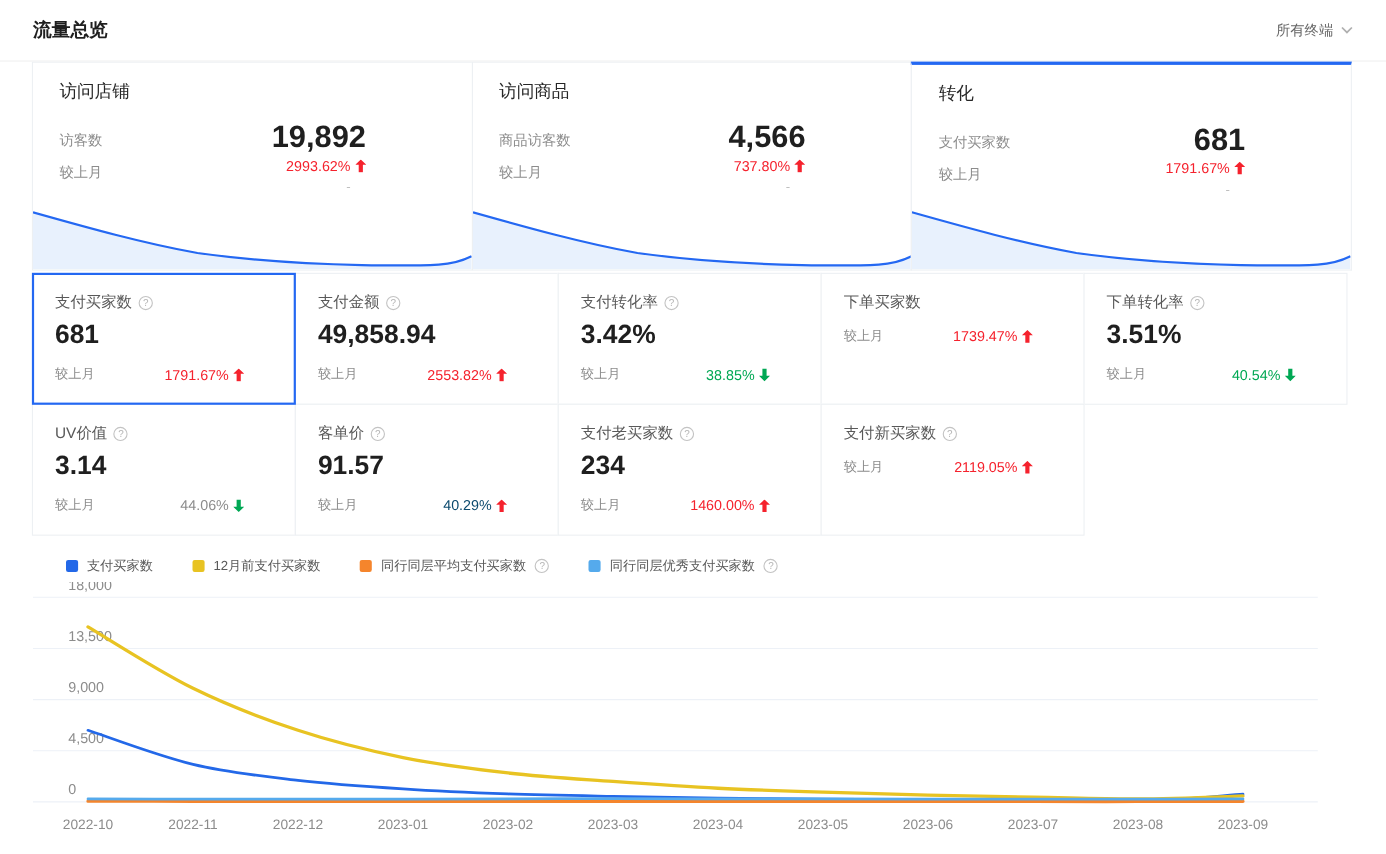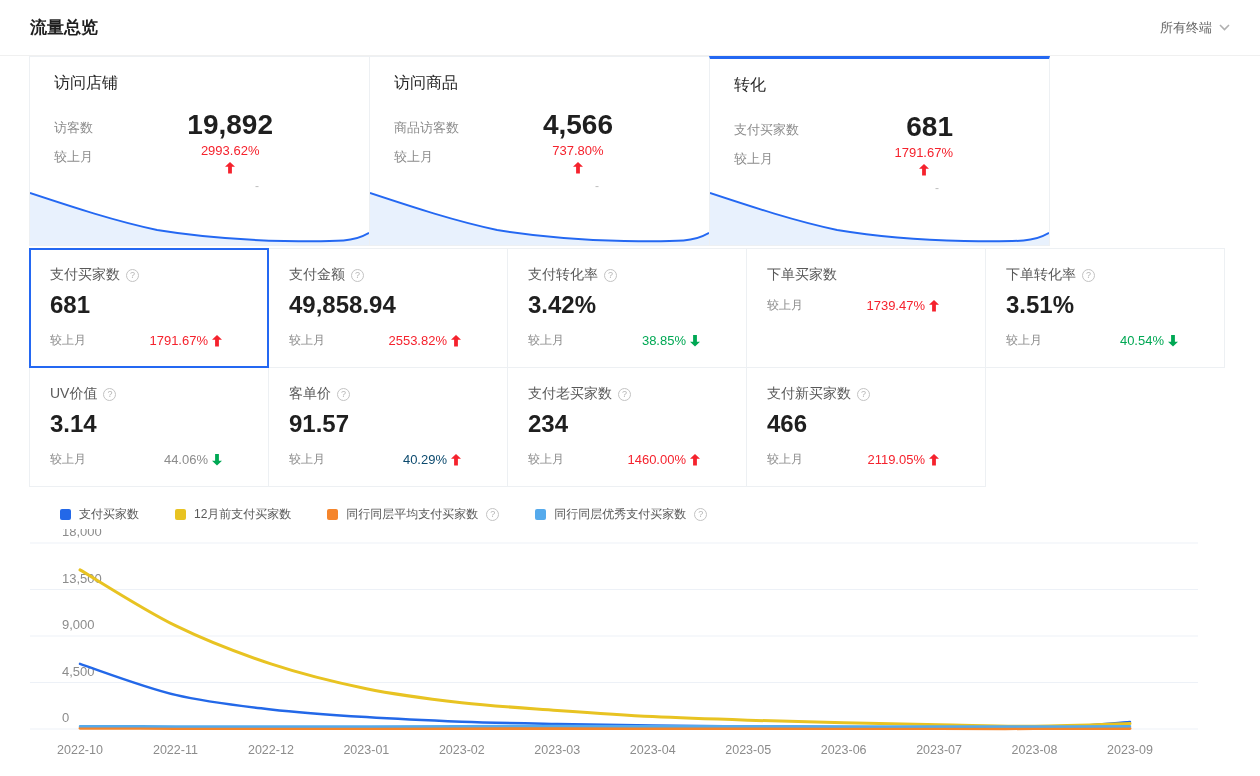--- a/index.html
+++ b/index.html
@@ -7,32 +7,32 @@
     font-family:"Liberation Sans","DejaVu Sans",sans-serif; color:#262626; }
 
   
   .topbar { height:56px; display:flex; align-items:center; justify-content:space-between;
     padding:0 30px; border-bottom:1px solid #f0f0f0;gap:32px; }
   .page-title { font-size:17px; font-weight:bold; color:#1f1f1f; }
   .terminal { display:flex; align-items:center; gap:7px; font-size:13px; color:#666; cursor:pointer; }
 
   
   .overview { display:flex; margin-left:30px; width:1199px; }
-  .ov-card { position:relative; width:341px; height:190px; background:#fff;
+  .ov-card { position:relative; width:401px; height:190px; background:#fff;
     border:1px solid #edf0f3; margin-left:-1px; cursor:pointer; overflow:hidden; }
   .ov-card.active { border-top:3px solid #2468f2; }
   .ov-inner { padding:16px 24px 0; position:relative; z-index:2; }
   .ov-title { font-size:16px; color:#262626; margin-bottom:16px; }
   .ov-row { display:flex; justify-content:space-between; }
   .ov-labels { display:flex; flex-direction:column; gap:11px; padding-top:9px;
     font-size:13px; color:#8c8c8c; }
   .ov-values { text-align:right; padding-right:72px; }
   .ov-value { font-size:28px; font-weight:bold; color:#1f1f1f; line-height:30px; }
   .ov-change { font-size:13px; margin-top:3px; display:flex; justify-content:flex-end;
-    align-items:center; gap:4px;flex-direction:column; }
+    align-items:center; gap:4px; }
   .ov-extra { font-size:12px; color:#bfbfbf; margin-top:5px; padding-right:14px; }
   .mini-chart { position:absolute; left:0; bottom:0; width:100%; height:62px; z-index:1; }
 
   
   .metric-grid { margin-left:30px; margin-top:2px; width:1200px; display:flex; flex-wrap:wrap; }
   .m-card { width:240px; height:120px; background:#fff; border:1px solid #edf0f3;
     margin-left:-1px; margin-bottom:-1px; padding:17px 20px 0; cursor:pointer; position:relative; }
   .m-card.selected { border:2px solid #2468f2; padding:16px 19px 0; z-index:3; }
   .m-label { display:flex; align-items:center; gap:6px; font-size:14px; color:#595959; }
   .info-icon { display:inline-block; width:13px; height:13px; border:1px solid #c3c3c3;
@@ -267,21 +267,20 @@
             <path fill="#f5222d" d="M5 0 L10 4.8 L6.9 4.8 L6.9 11.5 L3.1 11.5 L3.1 4.8 L0 4.8 Z"></path>
           </svg>
        </span>
      </div>
     </div>
     <div class="m-card">
       <div class="m-label">
        <span>支付新买家数</span>
         <span class="info-icon">?</span>
      </div>
-     <div class="m-value">466</div>
      <div class="m-compare">
        <span>较上月</span>
        <span class="cmp-val" style="color:#f5222d">
          <span>2119.05%</span>
           <svg width="10" height="12" viewBox="0 0 10 12">
             <path fill="#f5222d" d="M5 0 L10 4.8 L6.9 4.8 L6.9 11.5 L3.1 11.5 L3.1 4.8 L0 4.8 Z"></path>
           </svg>
        </span>
      </div>
     </div>

